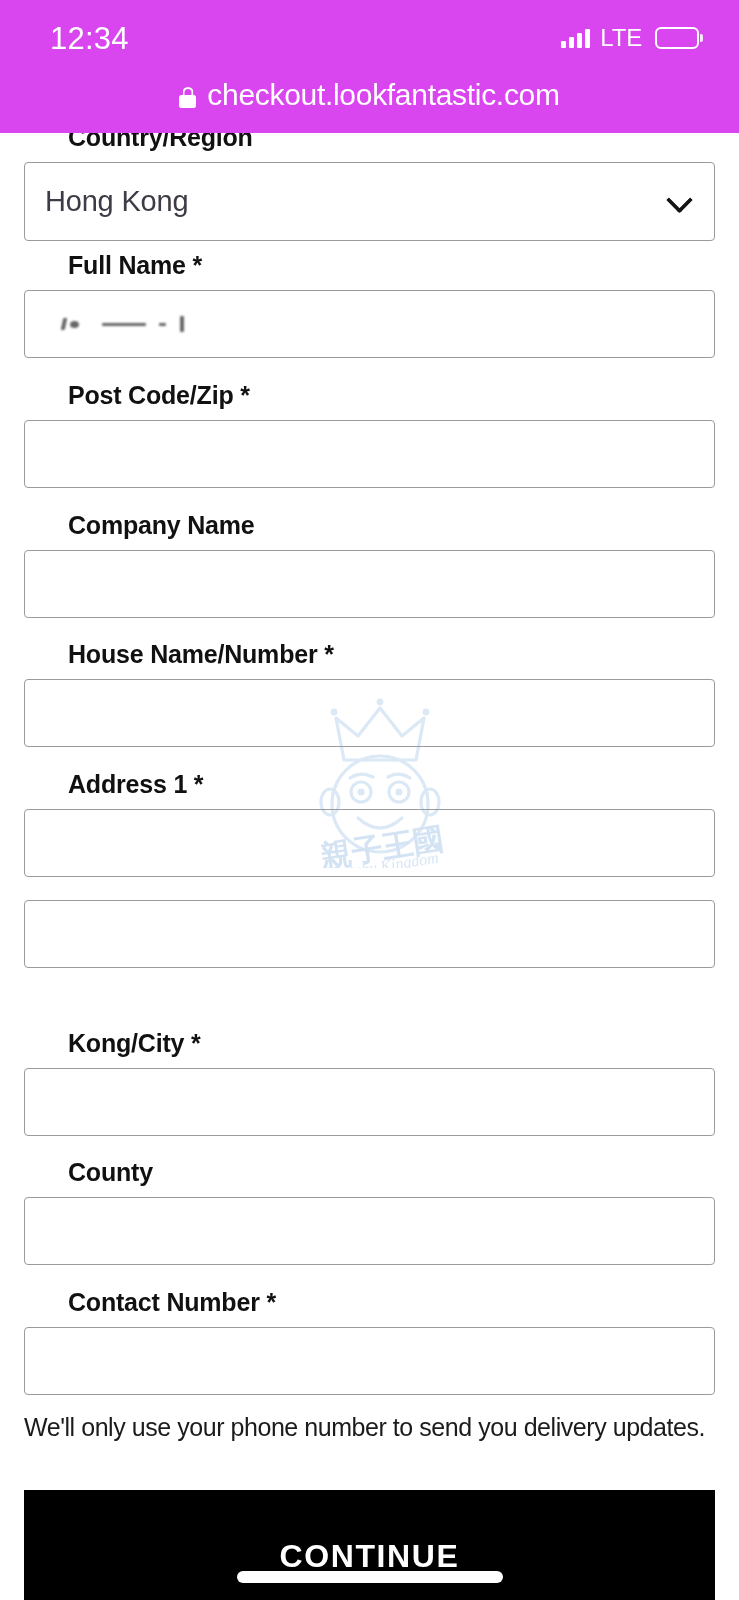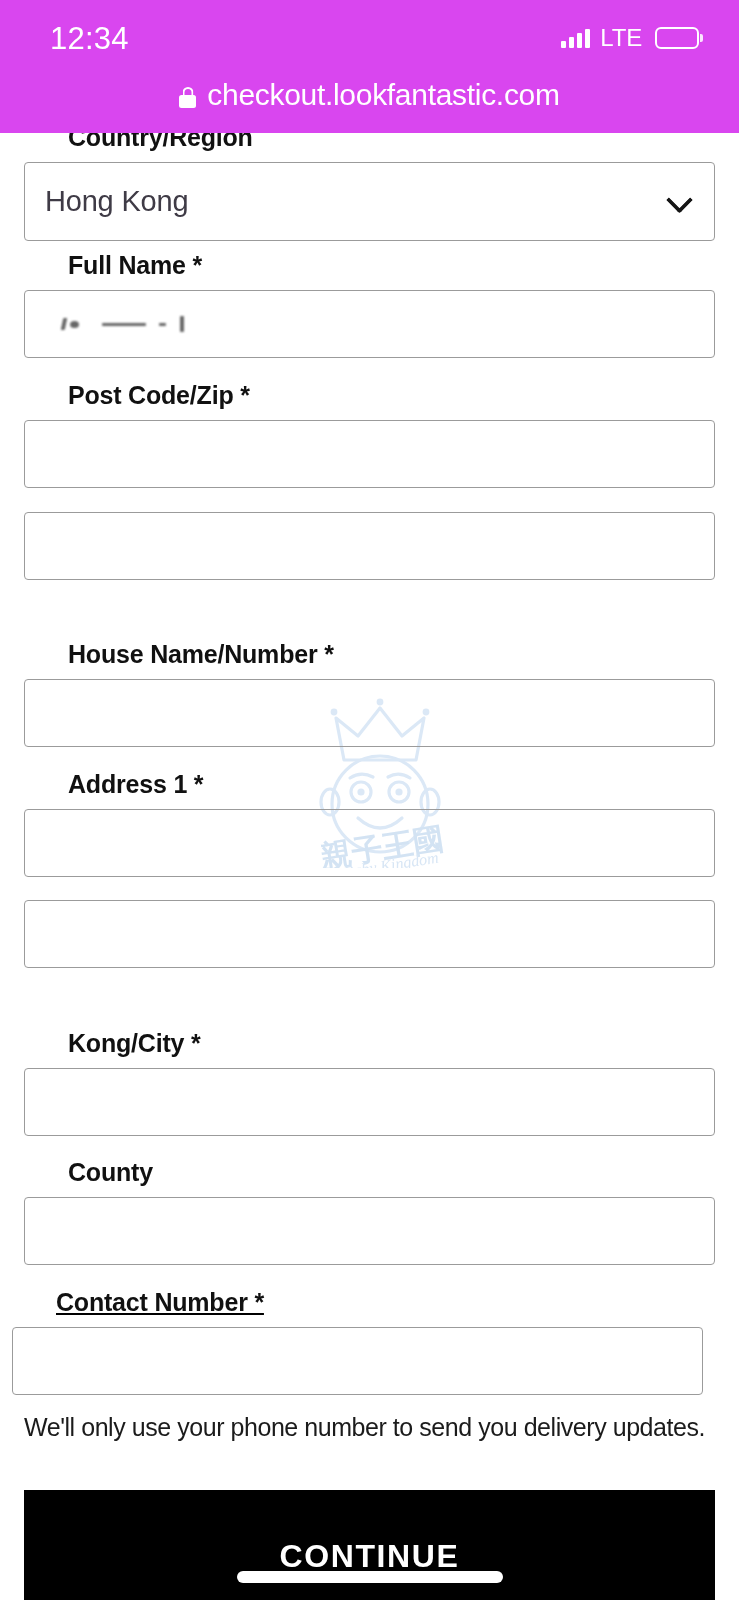--- a/index.html
+++ b/index.html
@@ -350,20 +350,21 @@
         </span>
       </div>
     </div>
 
     <div class="field" style="position:absolute; left:24px; top:382px; width:691px;">
       <div class="field-label">Post Code/Zip *</div>
       <input class="field-input" type="text" value="" placeholder="" style="">
     </div>
 
     <div class="field" style="position:absolute; left:24px; top:512px; width:691px;">
+      <div class="field-label">Company Name</div>
       <input class="field-input" type="text" value="" placeholder="" style="">
     </div>
 
     <div class="field" style="position:absolute; left:24px; top:641px; width:691px;">
       <div class="field-label">House Name/Number *</div>
       <input class="field-input" type="text" value="" placeholder="" style="">
     </div>
 
     <div class="field" style="position:absolute; left:24px; top:771px; width:691px;">
       <div class="field-label">Address 1 *</div>
@@ -377,21 +378,21 @@
     <div class="field" style="position:absolute; left:24px; top:1030px; width:691px;">
       <div class="field-label">Kong/City *</div>
       <input class="field-input" type="text" value="" placeholder="" style="">
     </div>
 
     <div class="field" style="position:absolute; left:24px; top:1159px; width:691px;">
       <div class="field-label">County</div>
       <input class="field-input" type="text" value="" placeholder="" style="">
     </div>
 
-    <div class="field" style="position:absolute; left:12px; top:1289px; width:691px;text-decoration:underline;">
+    <div class="field" style="position:absolute; left:24px; top:1289px; width:691px;">
       <div class="field-label">Contact Number *</div>
       <input class="field-input" type="text" value="" placeholder="" style="">
     </div>
 
     <div class="help-text" style="position:absolute; left:24px; top:1412px; width:700px;">We'll only use your phone number to send you delivery updates.</div>
   </div>
 
   <button class="continue-btn">CONTINUE</button>
 
   <div class="home-indicator"></div>

